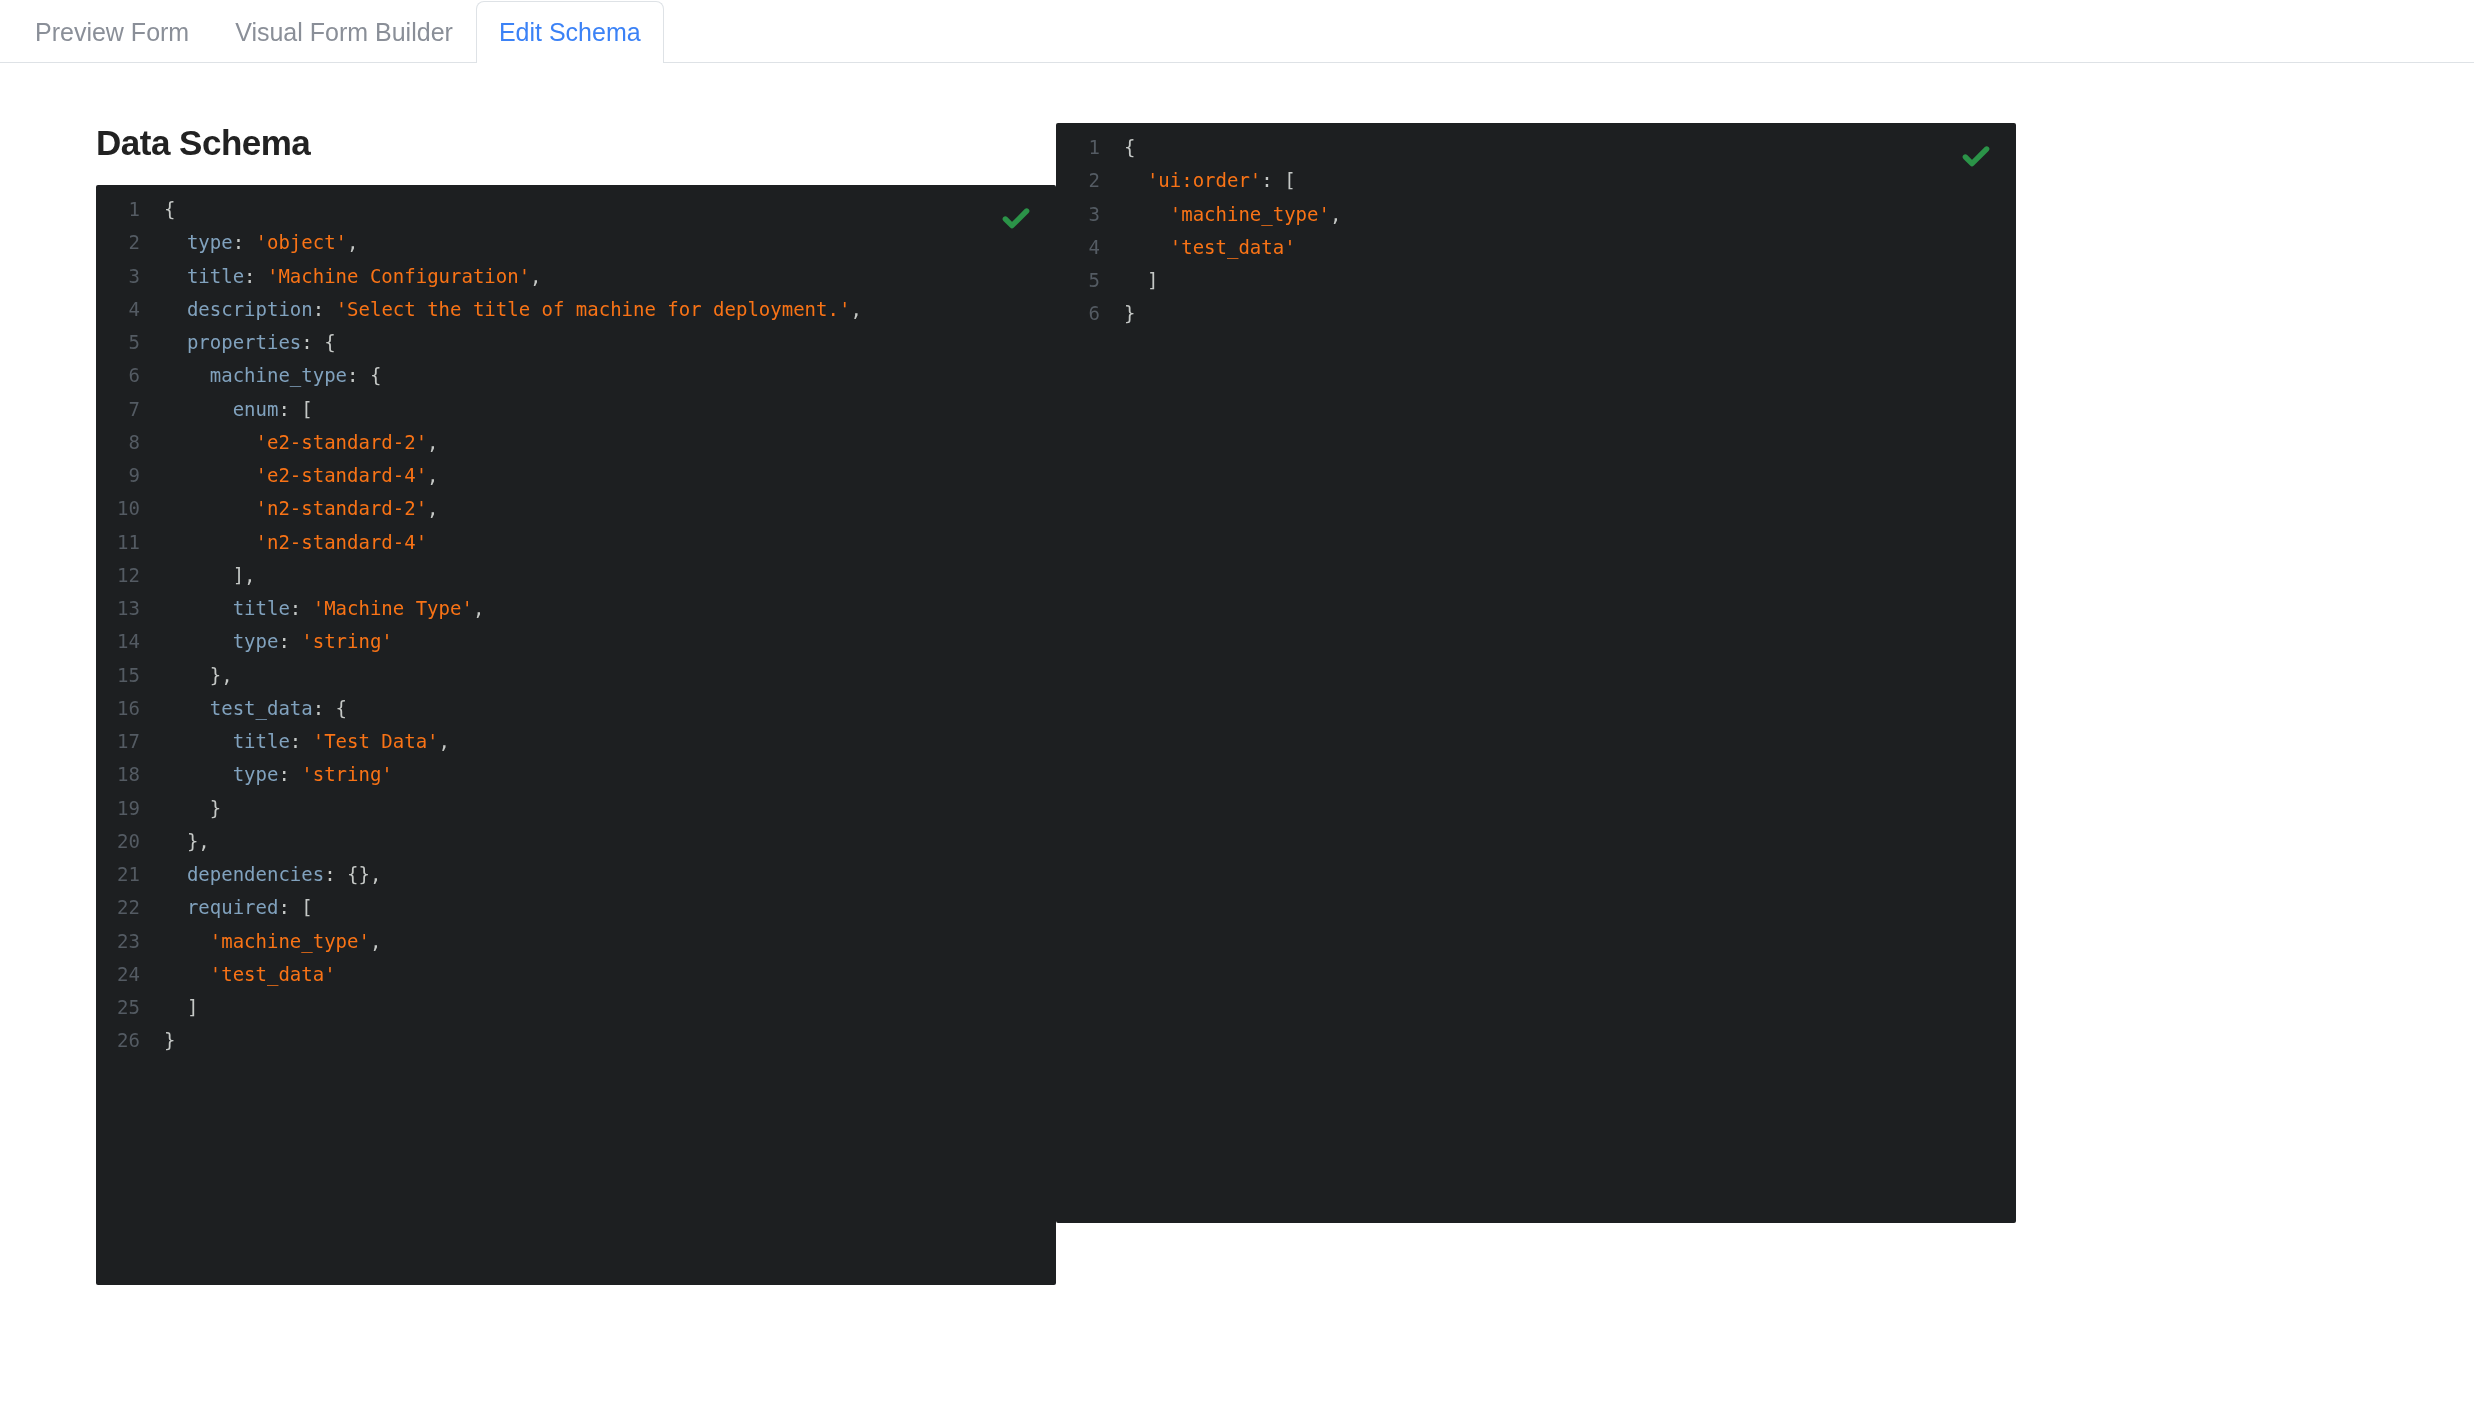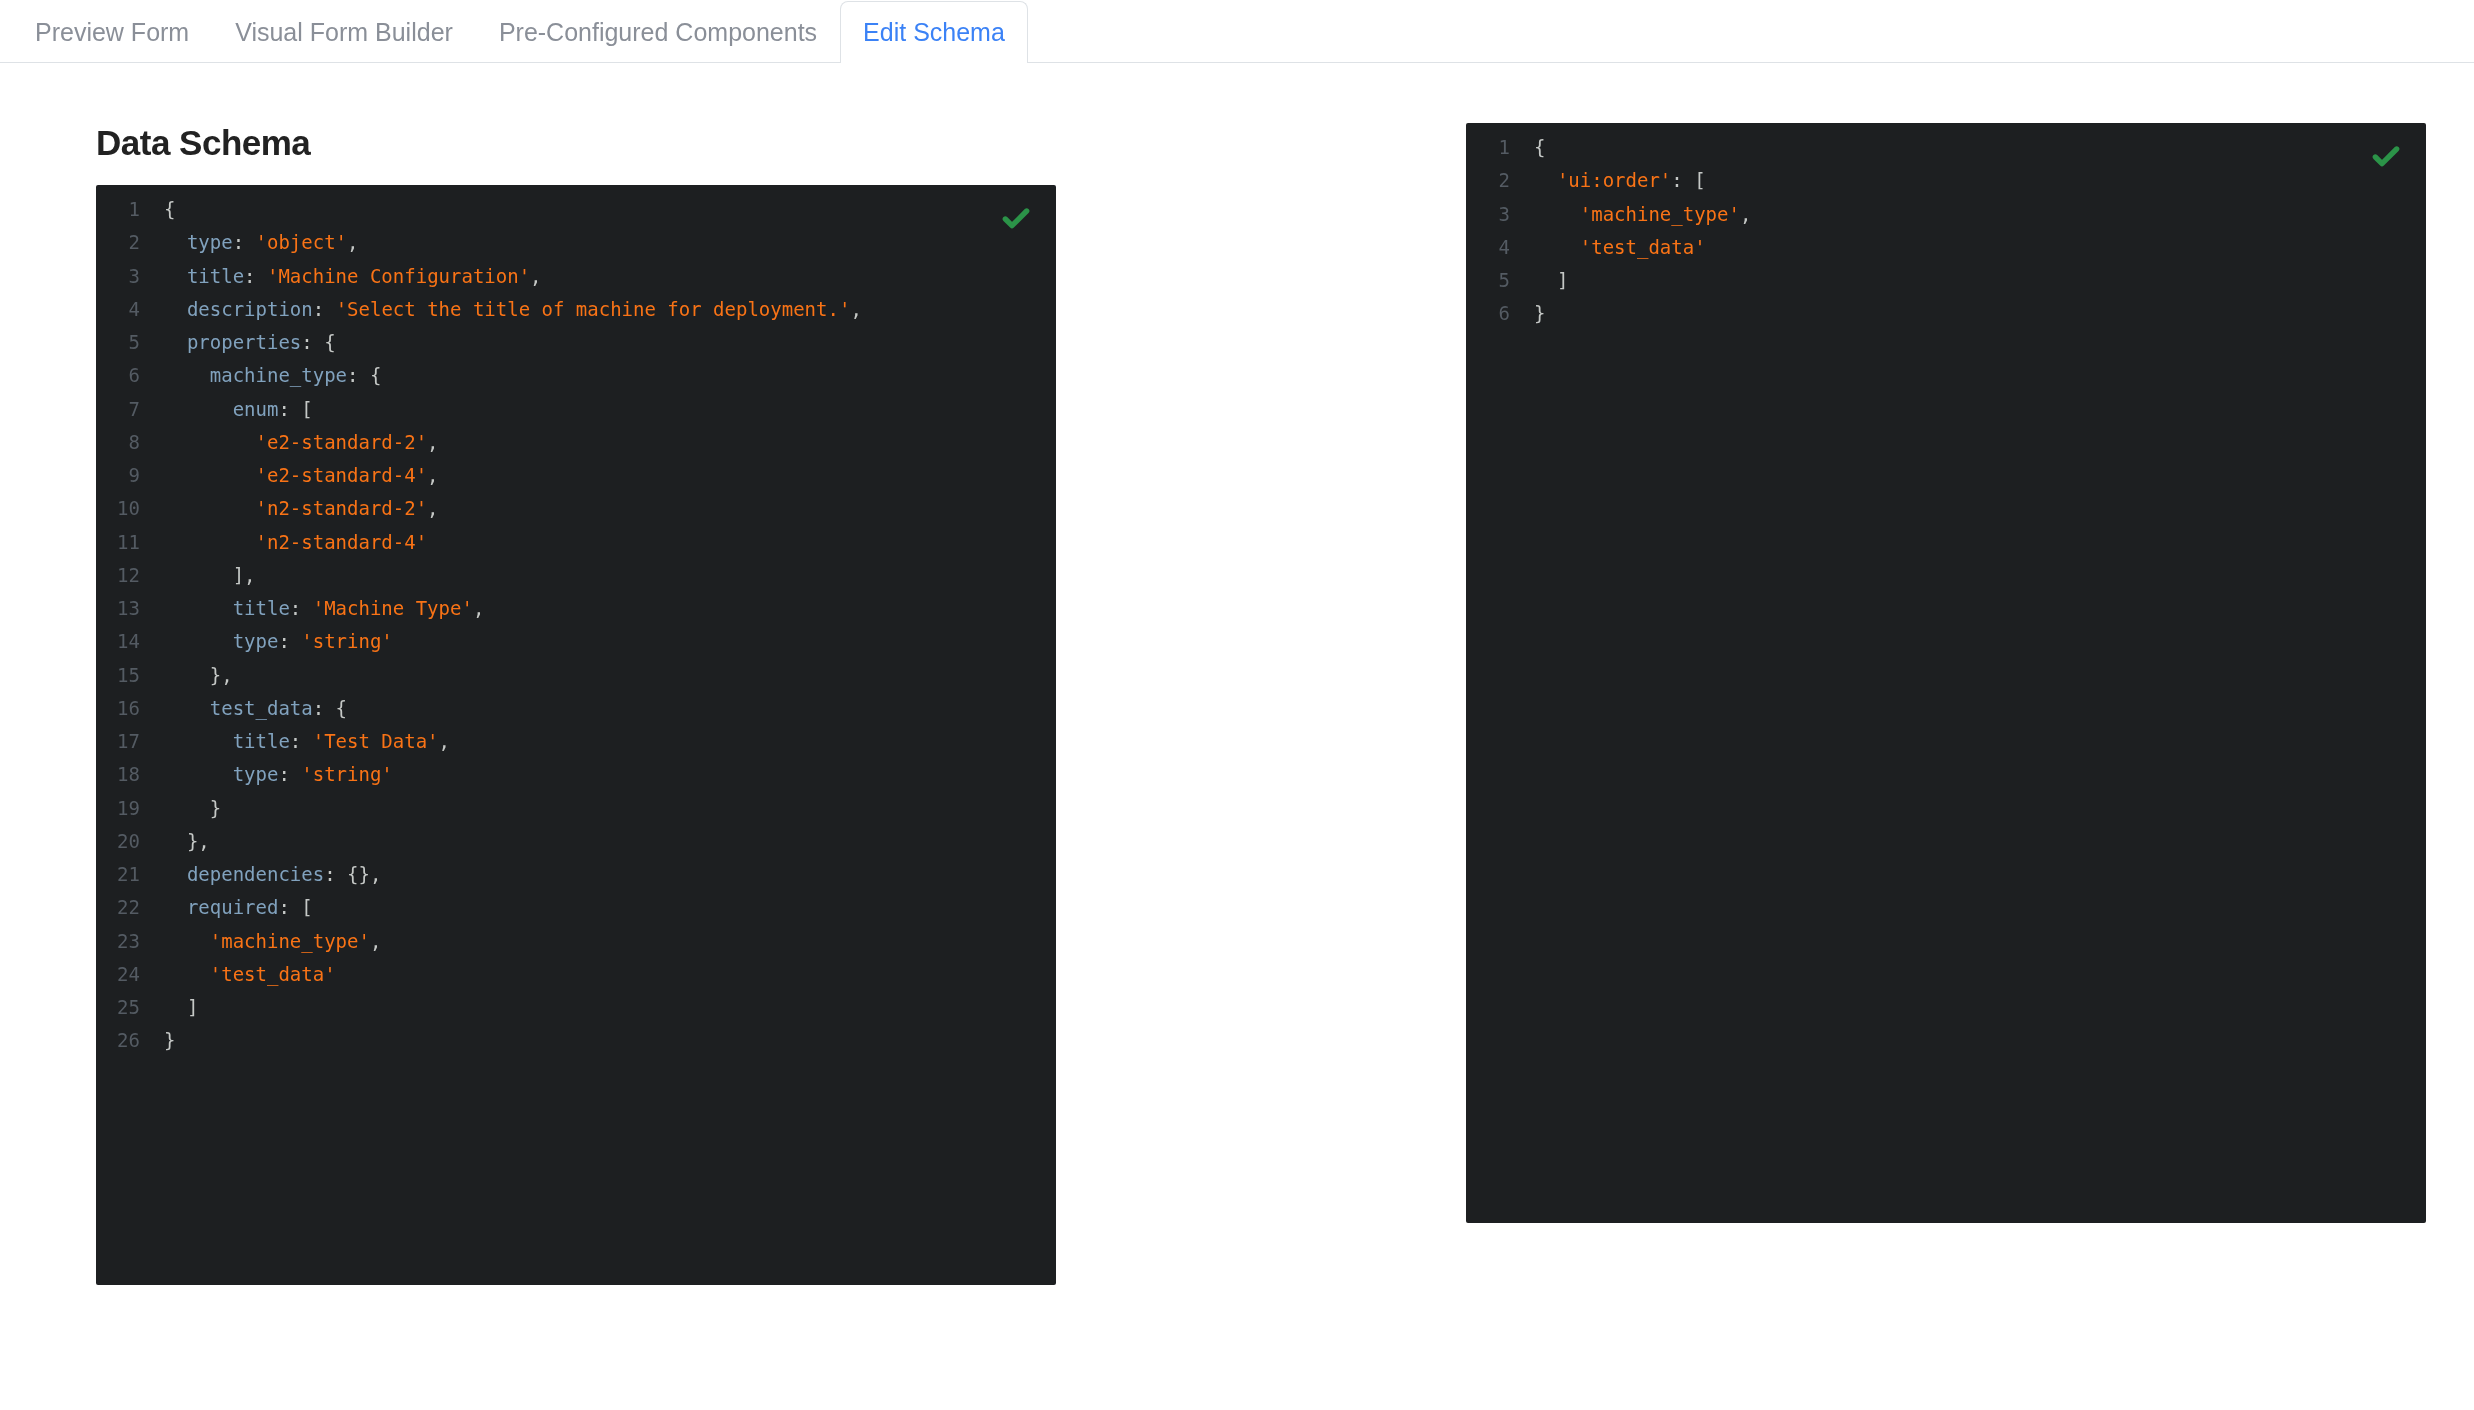--- a/index.html
+++ b/index.html
@@ -27,21 +27,20 @@
       top: 1px;
     }
     .tab.active {
       color: #3b82f6;
       font-weight: 500;
       border-color: #dee2e6;
       background: #fff;
     }
     .content {
       display: flex;
-      gap: 410px;
       padding: 60px 96px;
     }
     .panel { flex: 0 0 auto; }
     .panel-title {
       font-size: 35px;
       font-weight: 700;
       margin-bottom: 22px;
       letter-spacing: -0.5px;
     }
     .editor {
@@ -81,21 +80,20 @@
     .p  { color: #c5c8c6; }            
     .k  { color: #81a2be; text-align: right; }            
     .s  { color: #f97316; }            
   </style>
 </head>
 <body>
 
 <div class="tabs">
   <div class="tab">Preview Form</div>
   <div class="tab">Visual Form Builder</div>
-  <div class="tab">Pre-Configured Components</div>
   <div class="tab active">Edit Schema</div>
 </div>
 
 <div class="content">
 
   <div class="panel">
     <div class="panel-title">Data Schema</div>
     <div class="editor editor-left">
       <div class="gutter" id="gutter-left" style="white-space: pre;">1
 2

